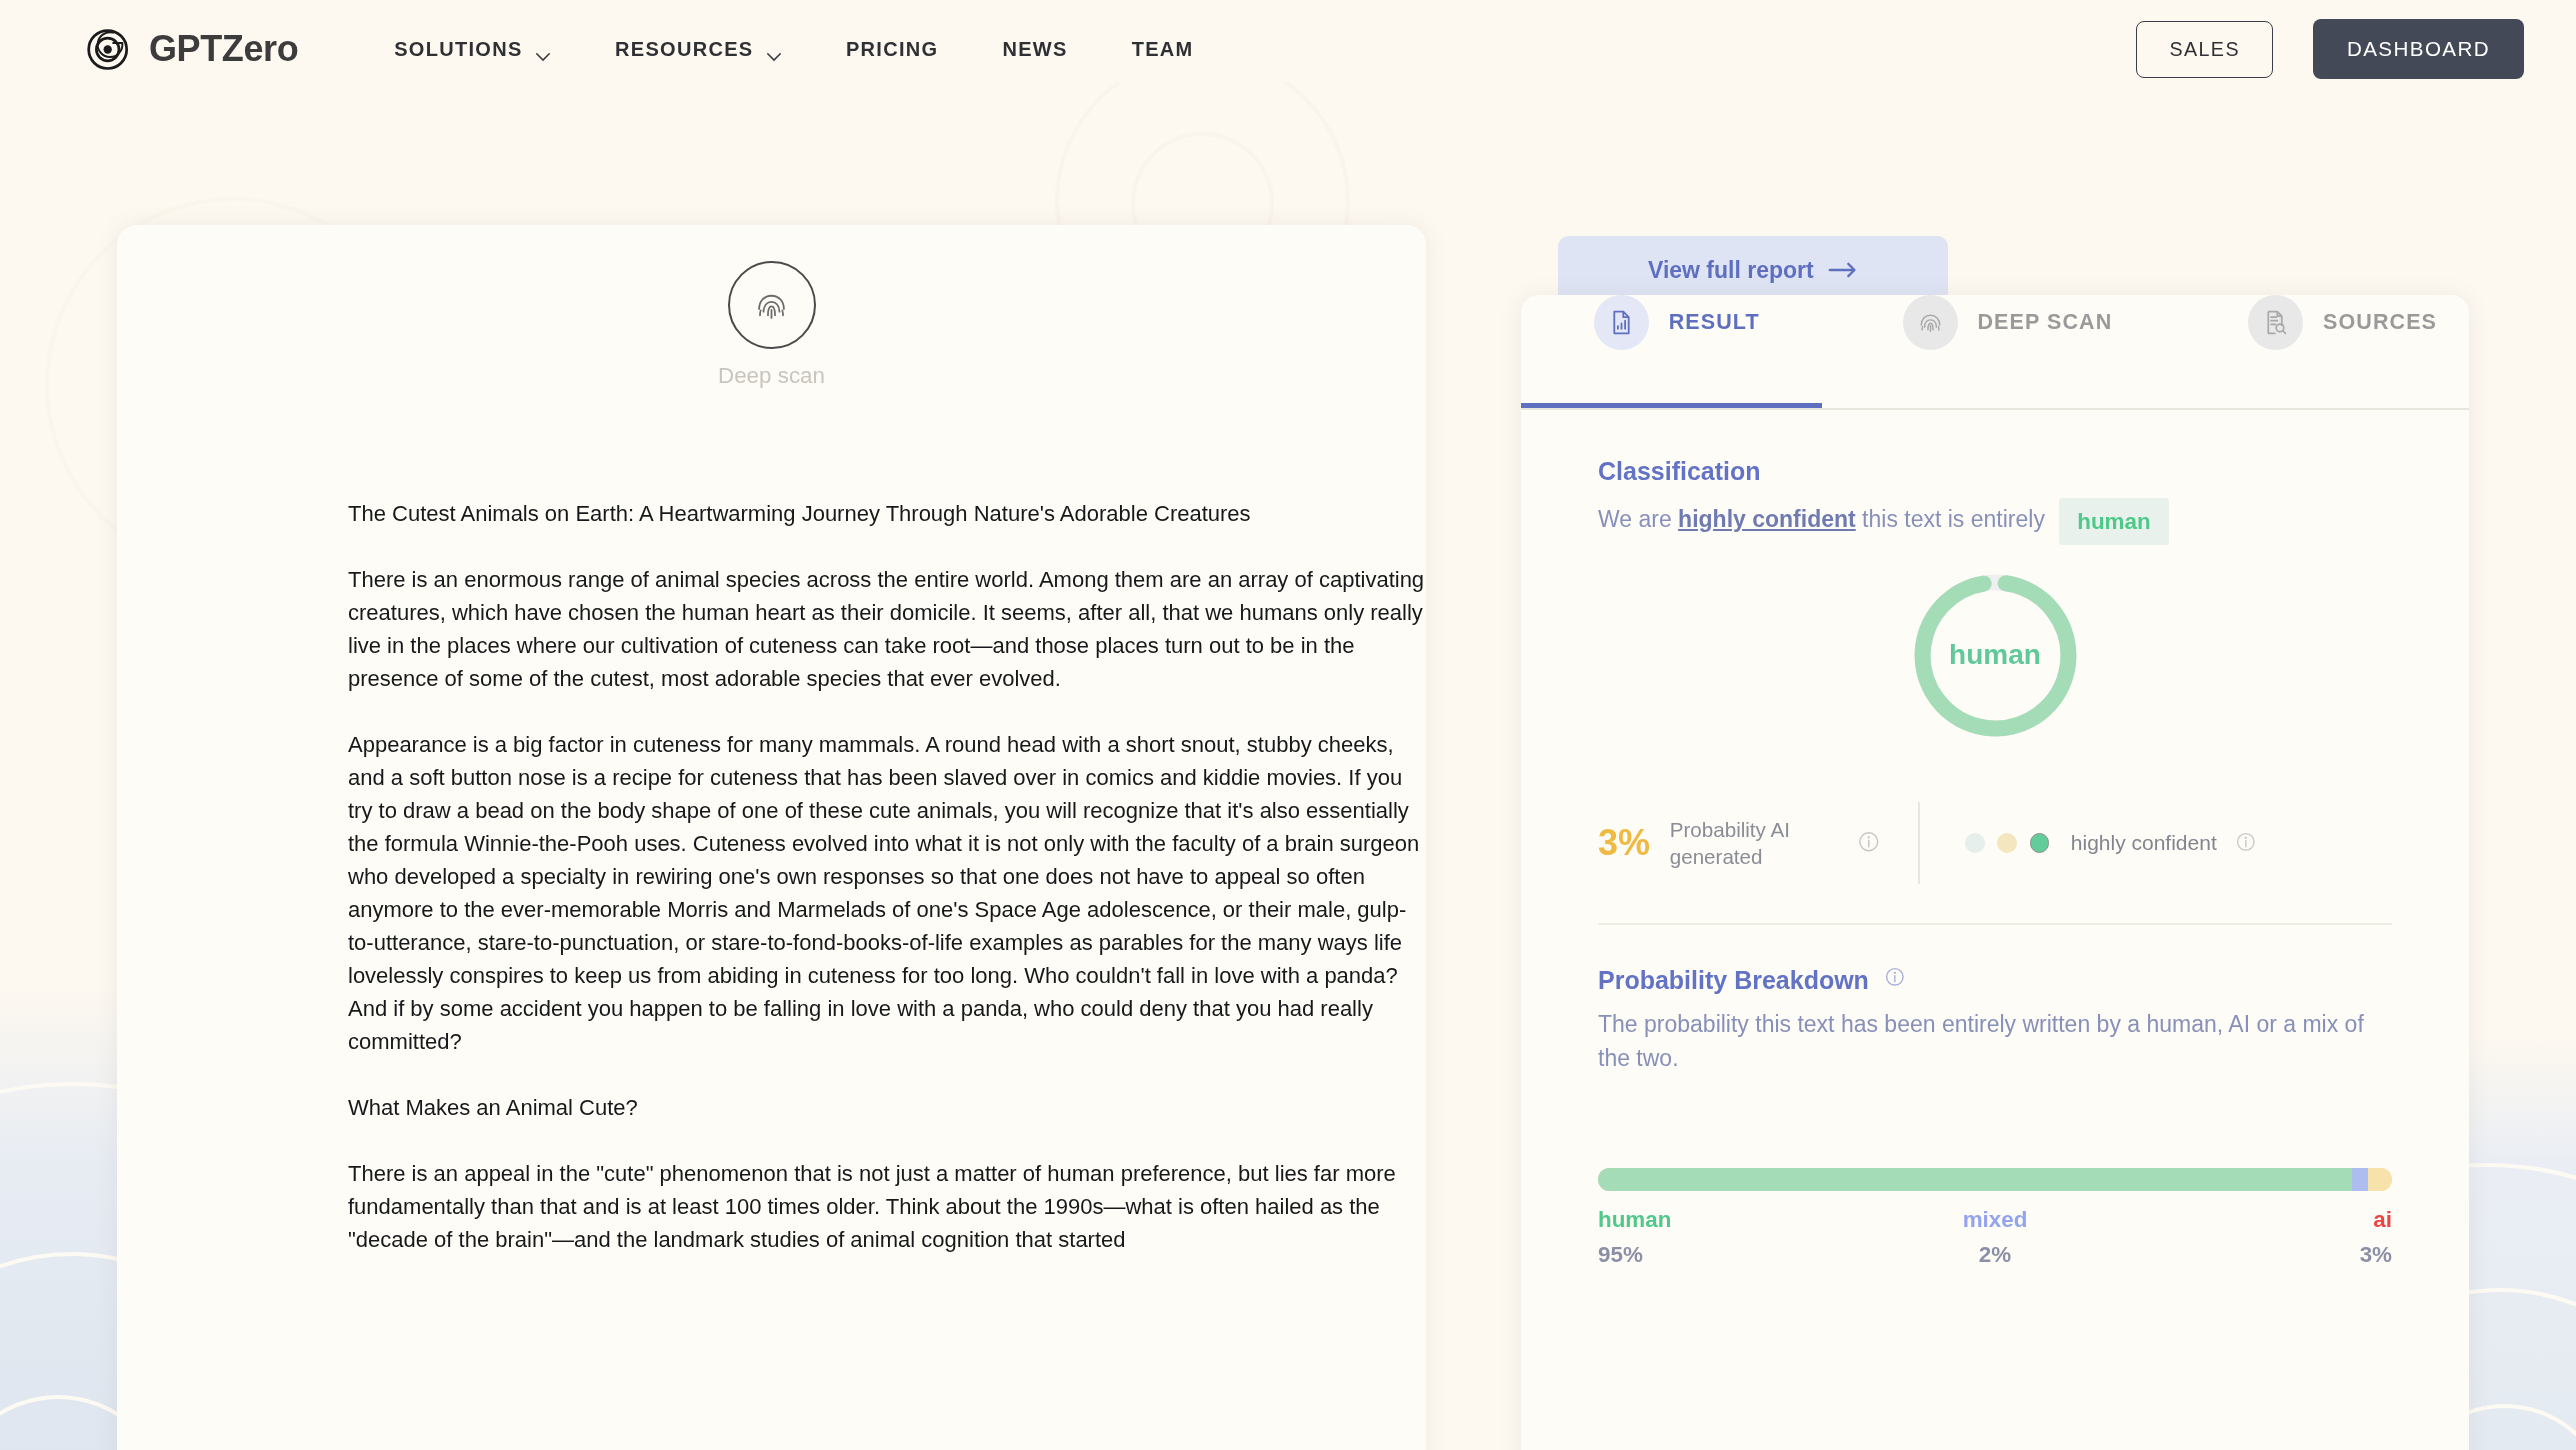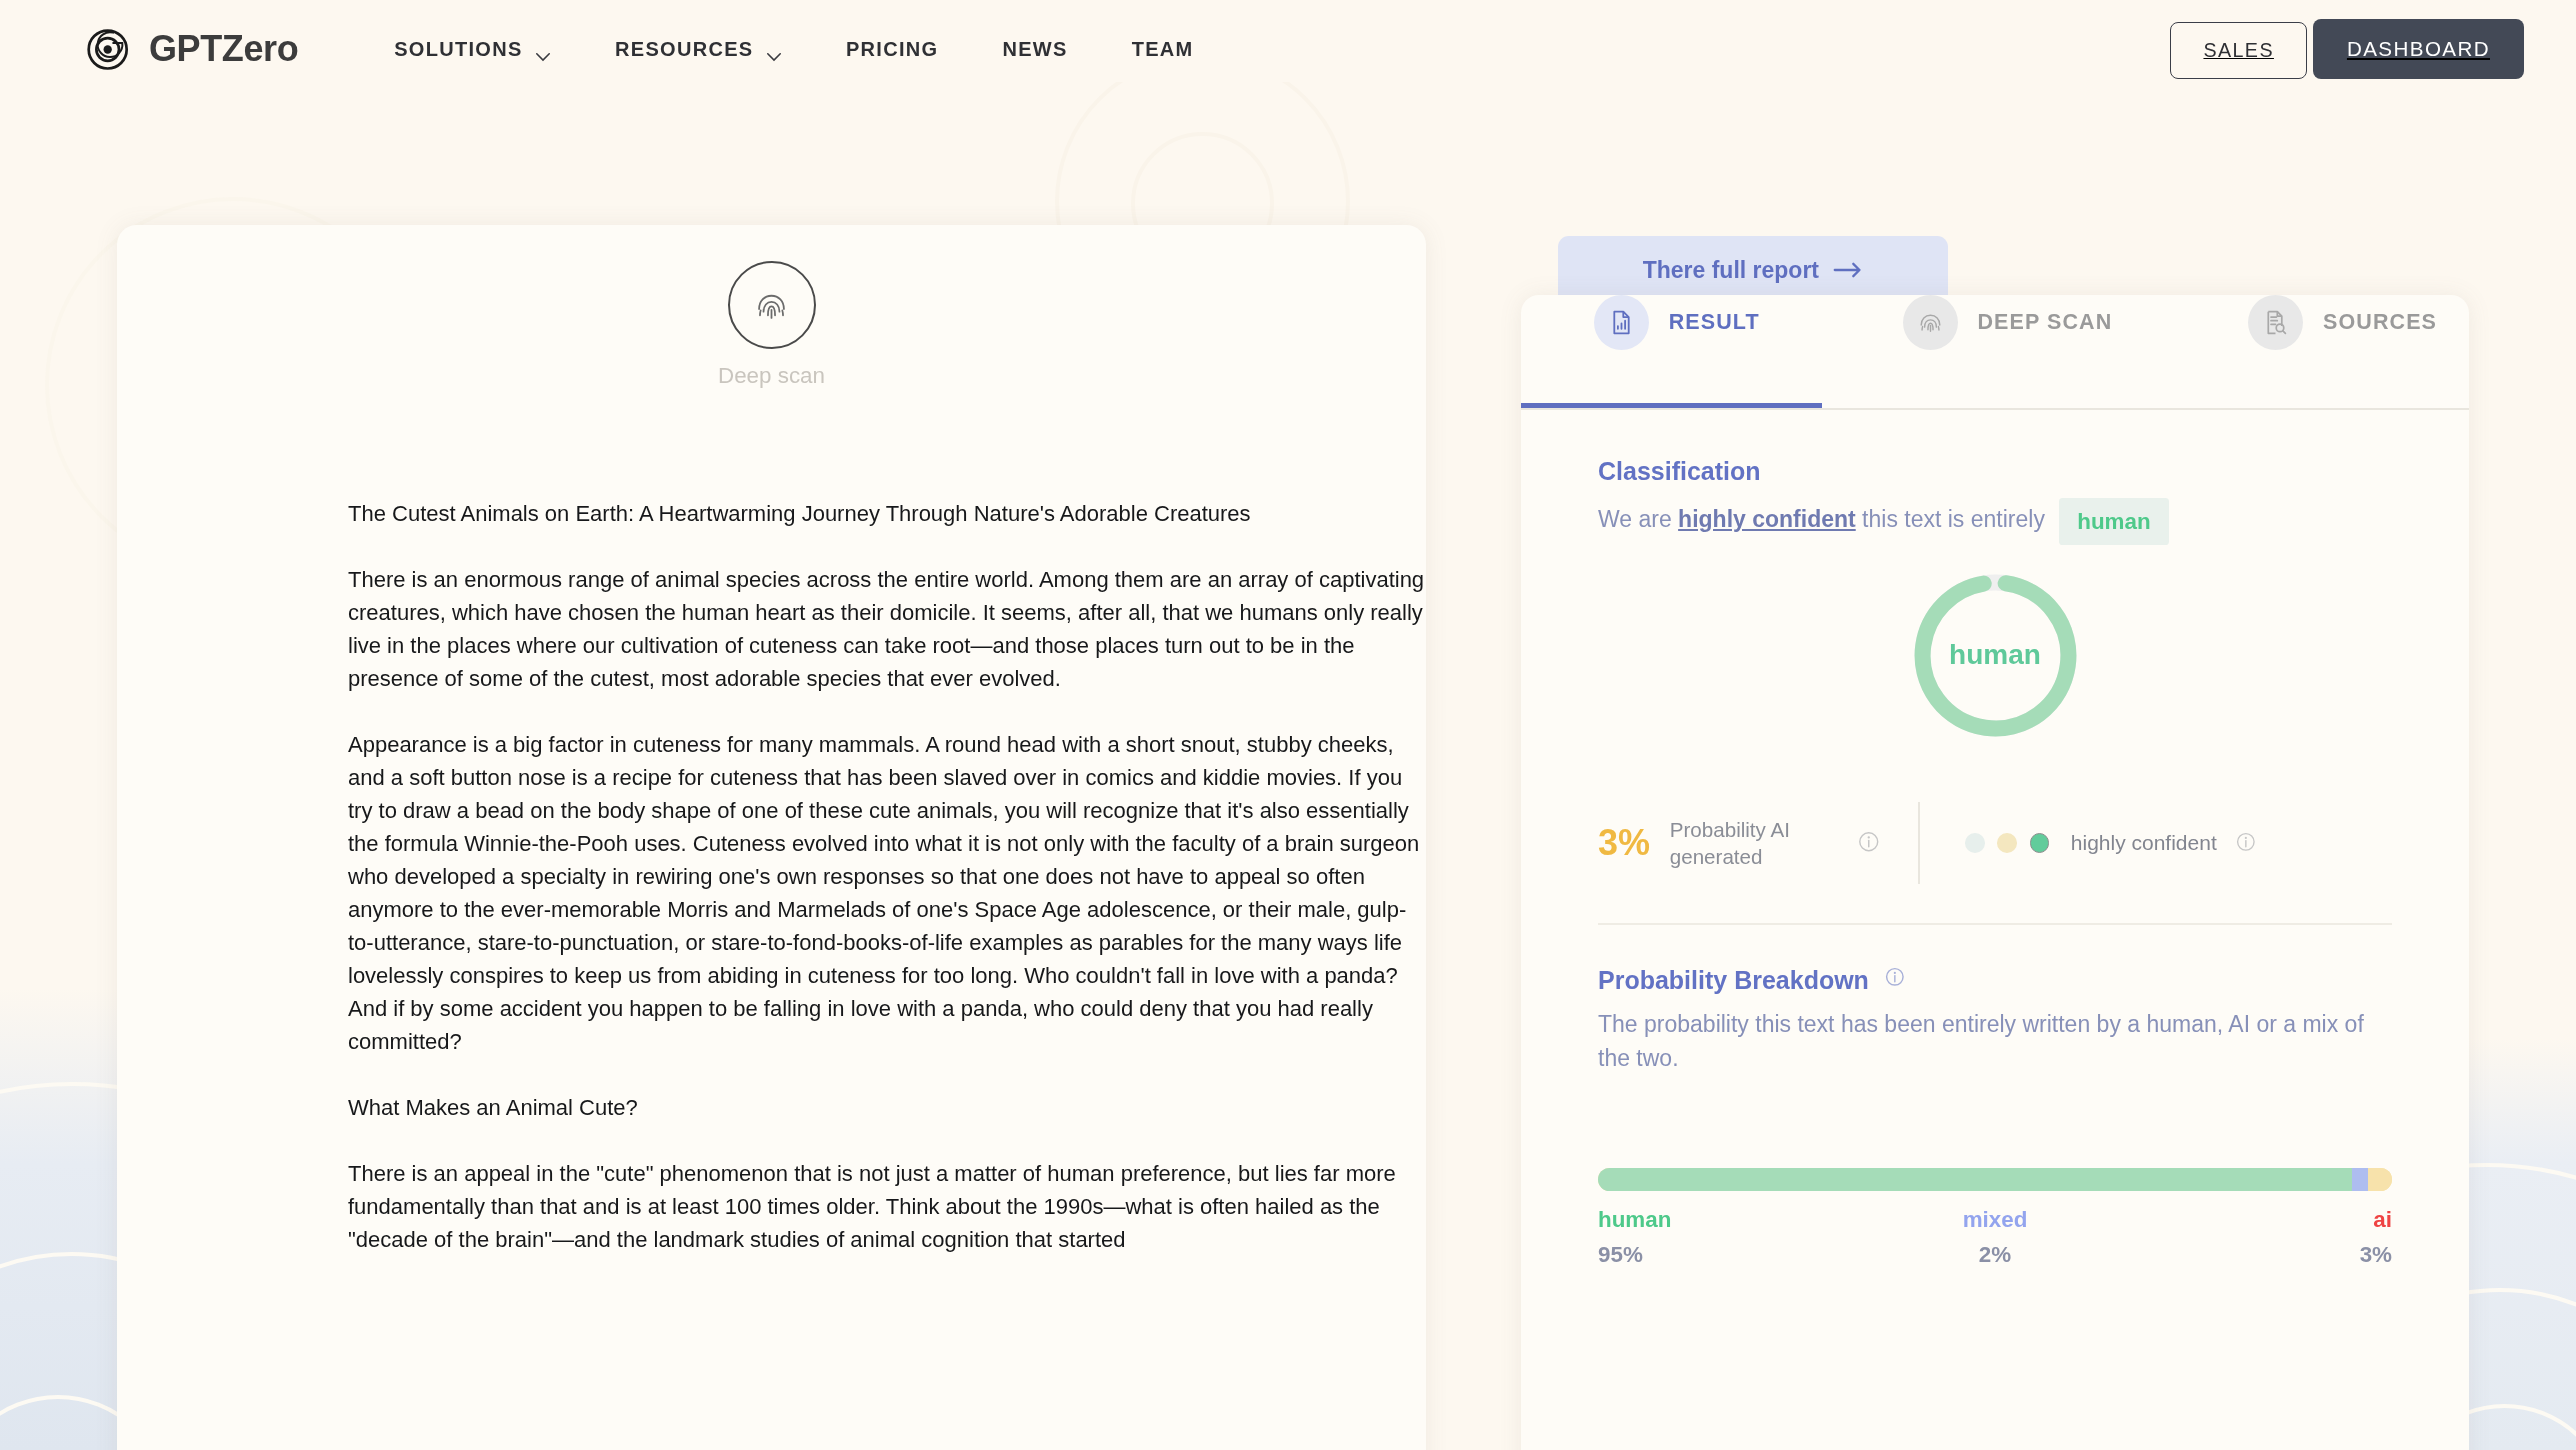--- a/index.html
+++ b/index.html
@@ -45,21 +45,21 @@
   .logo{ display:flex; align-items:center; gap:16px; }
   .logo-mark{ width:47px; height:47px; flex:0 0 auto; }
   .logo-text{ font-size:36px; font-weight:700; color:#3c3c3c; letter-spacing:-0.4px; }
   .nav{ display:flex; align-items:center; margin-left:64px; gap:0; }
   .nav-item{
     display:flex; align-items:center; gap:12.5px;
     padding:0 32px; font-size:20px; font-weight:600;
     letter-spacing:1.3px; color:#2f3034; cursor:pointer;
   }
   .nav-item .chev{ width:16px; height:9.8px; display:inline-block; }
-  .header-right{ margin-left:auto; display:flex; align-items:flex-end; gap:6px;text-decoration:underline; }
+  .header-right{ margin-left:auto; display:flex; align-items:center; gap:40px; }
   .btn-sales{
     border:1.4px solid #3b3e48; border-radius:8px;
     background:transparent; color:#2f3034;
     font-size:19.7px; letter-spacing:1.4px; font-weight:500;
     padding:16px 32px; cursor:pointer; font-family:inherit;
   }
   .btn-dash{
     border:none; border-radius:8px; background:#434956; color:#fff;
     font-size:20.6px; letter-spacing:1.4px; font-weight:500;
     padding:18px 34px; cursor:pointer; font-family:inherit;
@@ -268,21 +268,21 @@
       <p>The Cutest Animals on Earth: A Heartwarming Journey Through Nature's Adorable Creatures</p>
       <p>There is an enormous range of animal species across the entire world. Among them are an array of captivating creatures, which have chosen the human heart as their domicile. It seems, after all, that we humans only really live in the places where our cultivation of cuteness can take root—and those places turn out to be in the presence of some of the cutest, most adorable species that ever evolved.</p>
       <p>Appearance is a big factor in cuteness for many mammals. A round head with a short snout, stubby cheeks, and a soft button nose is a recipe for cuteness that has been slaved over in comics and kiddie movies. If you try to draw a bead on the body shape of one of these cute animals, you will recognize that it's also essentially the formula Winnie-the-Pooh uses. Cuteness evolved into what it is not only with the faculty of a brain surgeon who developed a specialty in rewiring one's own responses so that one does not have to appeal so often anymore to the ever-memorable Morris and Marmelads of one's Space Age adolescence, or their male, gulp-to-utterance, stare-to-punctuation, or stare-to-fond-books-of-life examples as parables for the many ways life lovelessly conspires to keep us from abiding in cuteness for too long. Who couldn't fall in love with a panda? And if by some accident you happen to be falling in love with a panda, who could deny that you had really committed?</p>
       <p>What Makes an Animal Cute?</p>
       <p>There is an appeal in the "cute" phenomenon that is not just a matter of human preference, but lies far more fundamentally than that and is at least 100 times older. Think about the 1990s—what is often hailed as the "decade of the brain"—and the landmark studies of animal cognition that started</p>
     </div>
 
   </div>
 
   <div class="report-pill">
-    <span>There full report</span>
+    <span>View full report</span>
     <span class="arrow">
       <svg viewBox="0 0 34 18" width="30" height="16">
           <path d="M2 9h28M23 2l7 7-7 7" fill="none" stroke="#5f6fc0" stroke-width="2.6" stroke-linecap="round" stroke-linejoin="round"></path>
         </svg>
     </span>
   </div>
 
   <div class="result-card">
 
     <div class="tabs">

